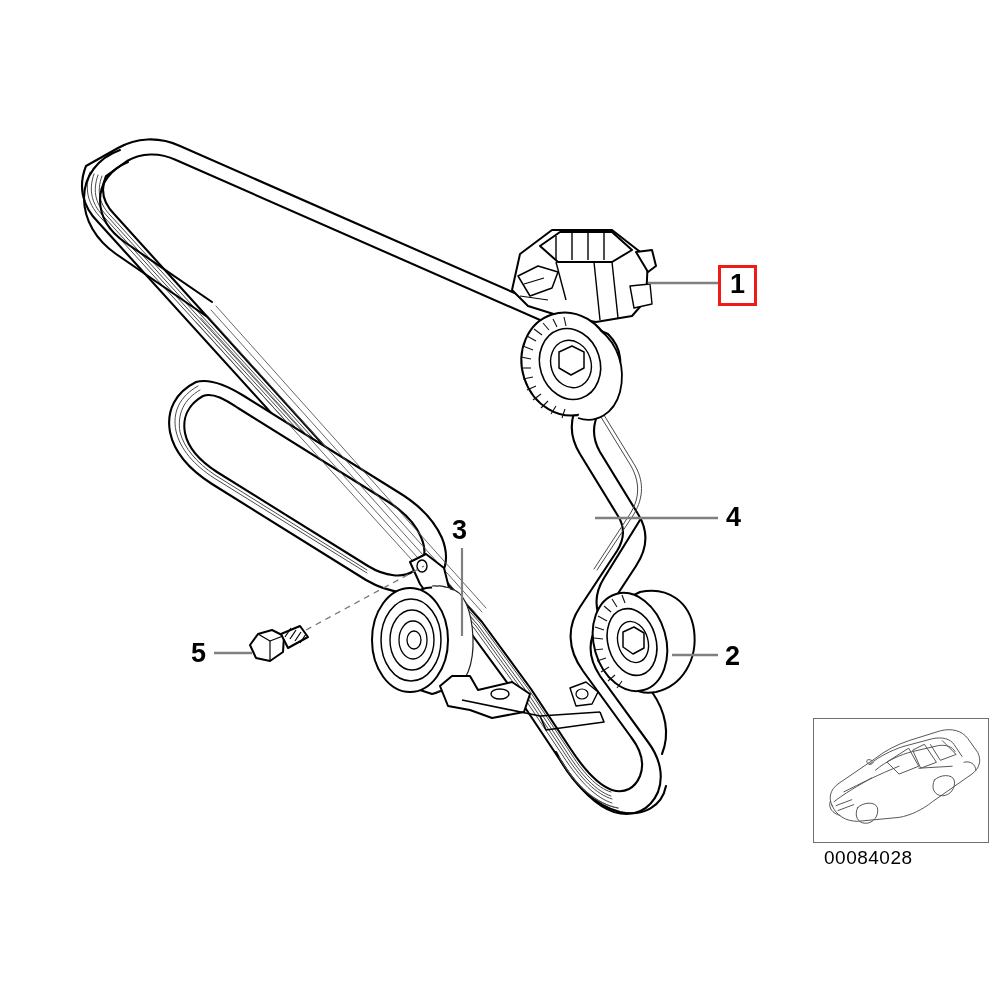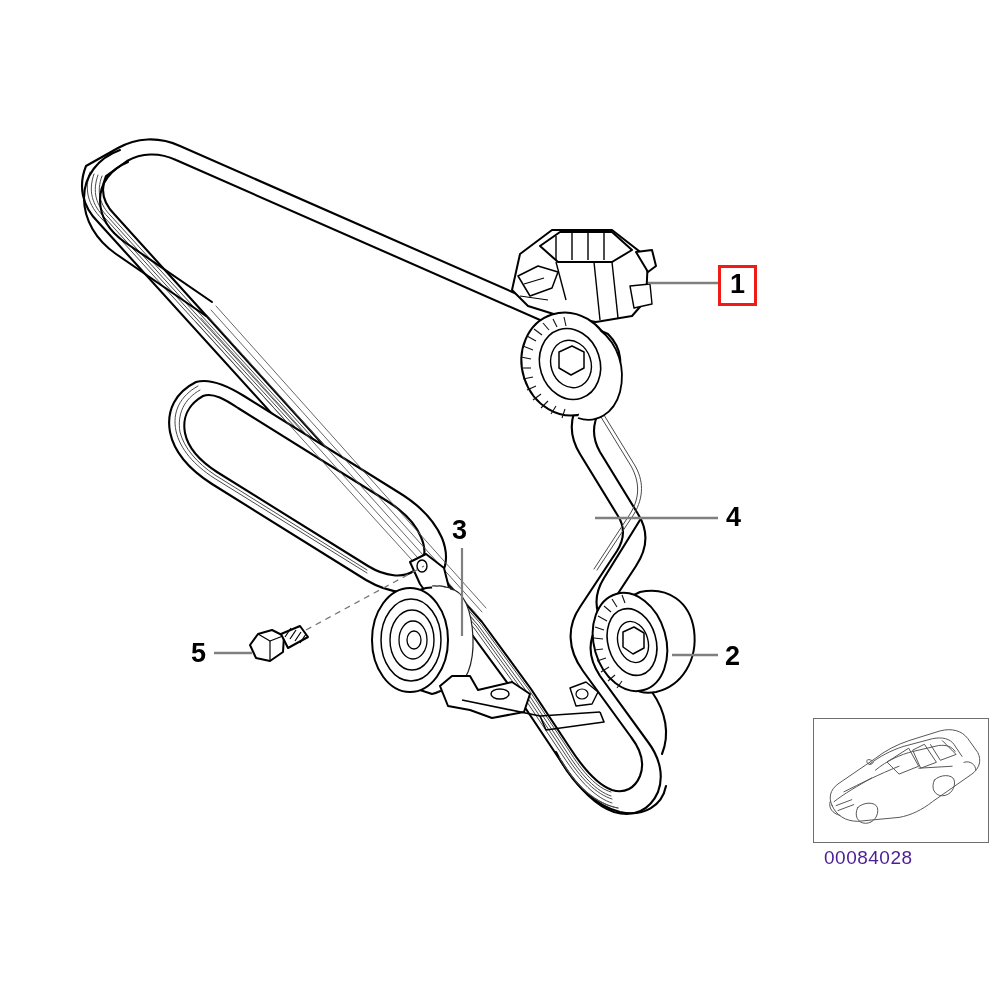--- a/index.html
+++ b/index.html
@@ -59,21 +59,21 @@
     width: 100%;
     height: 100%;
   }
   #thumb-id {
     position: absolute;
     left: 824px;
     top: 847px;
     font-family: "Liberation Sans", sans-serif;
     font-size: 19px;
     letter-spacing: 0.5px;
-    color: #4c1d95;
+    color: #000000;
   }
 </style>
 </head>
 <body>
 
 <div id="diagram-root">
 
   <svg id="diagram-svg" viewBox="0 0 1000 1000">
     <defs>
 

